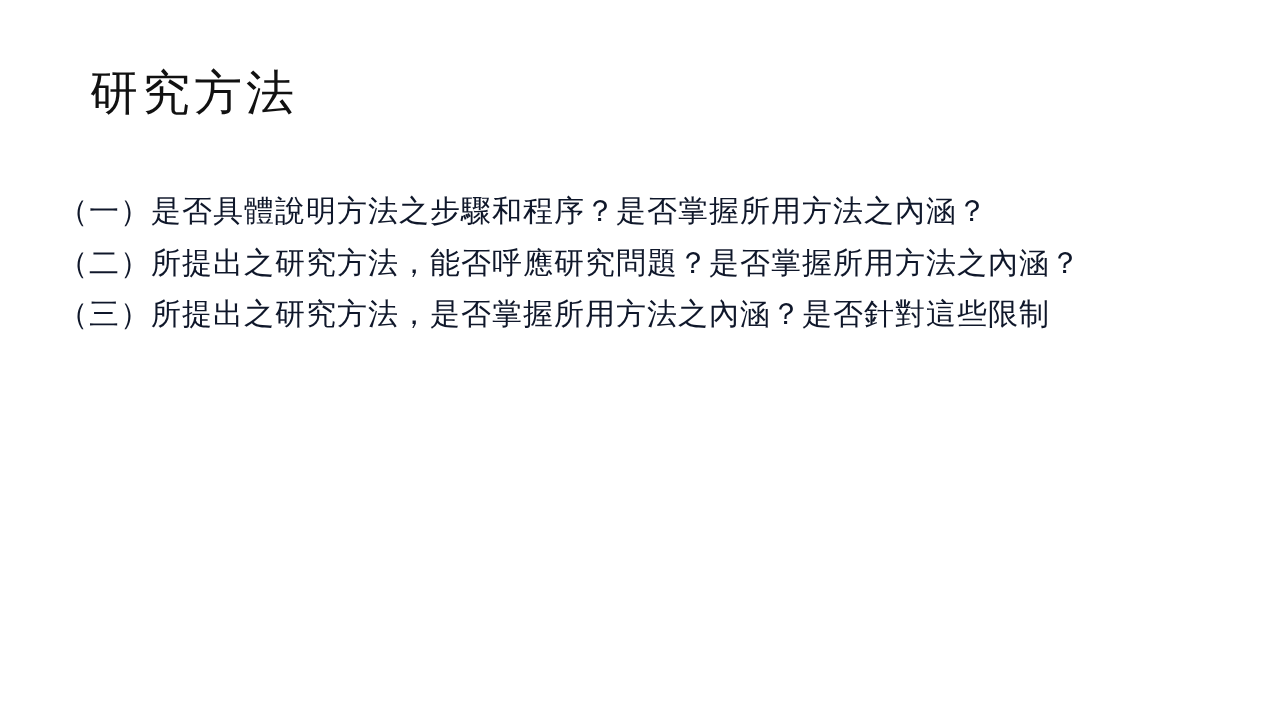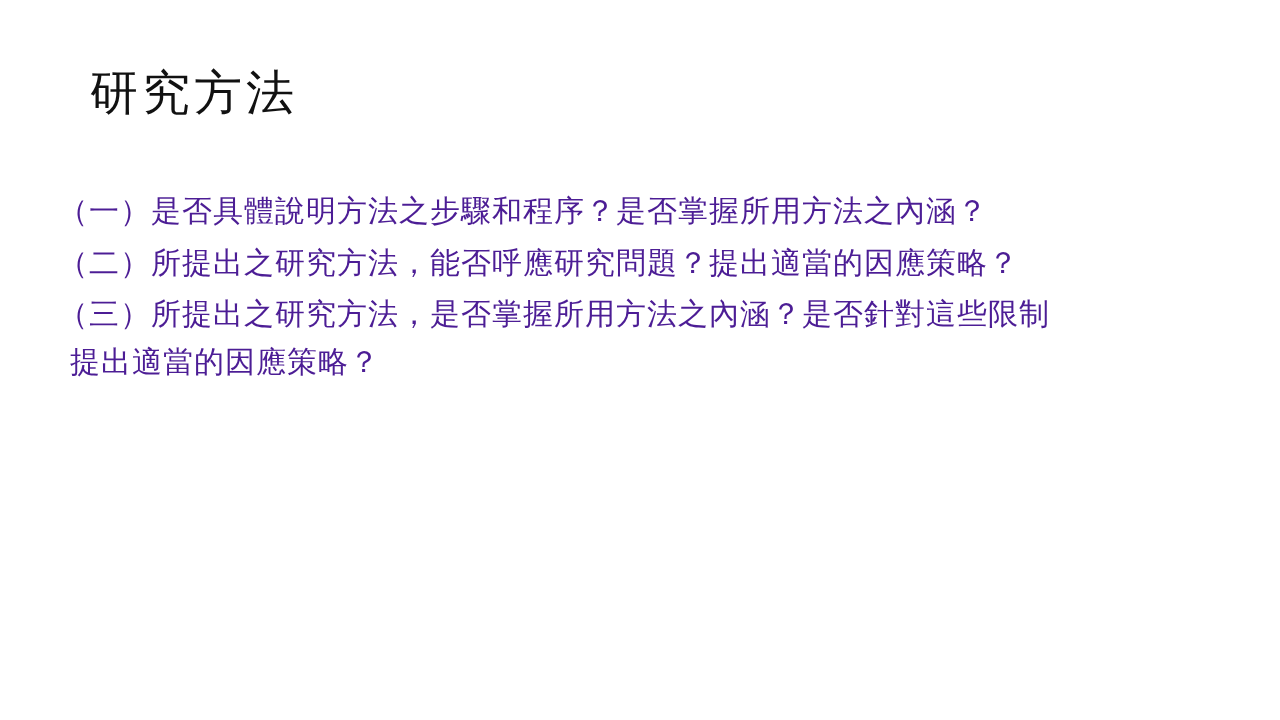--- a/index.html
+++ b/index.html
@@ -35,37 +35,36 @@
   .body-block {
     position: absolute;
     left: 58px;
     top: 188px;
     width: 1200px;
   }
   .body-line {
     font-size: 30px;
     line-height: 1.52;
     letter-spacing: 1px;
-    color: #4c1d95;
+    color: #0f172a;
     margin: 0 0 6px 0;
     text-align: left;
     white-space: normal;
   }
   .body-line.cont {
     text-indent: 12px;
     margin-top: -4px;
   }
 </style>
 </head>
 <body>
 
 <div class="slide">
 
   <div class="slide-title">研究方法</div>
 
   <div class="body-block">
     <p class="body-line">（一）是否具體說明方法之步驟和程序？是否掌握所用方法之內涵？</p>
-    <p class="body-line">（二）所提出之研究方法，能否呼應研究問題？提出適當的因應策略？</p>
+    <p class="body-line">（二）所提出之研究方法，能否呼應研究問題？是否掌握所用方法之內涵？</p>
     <p class="body-line">（三）所提出之研究方法，是否掌握所用方法之內涵？是否針對這些限制</p>
-    <p class="body-line cont">提出適當的因應策略？</p>
   </div>
 
 </div>
 
 </body></html>

